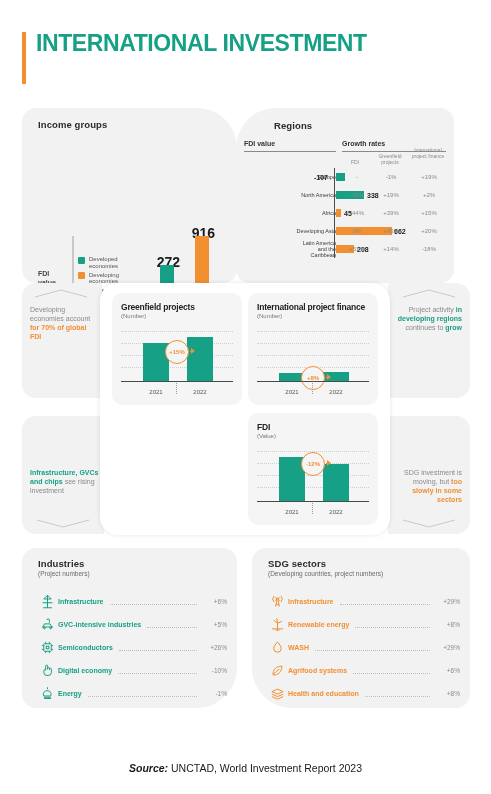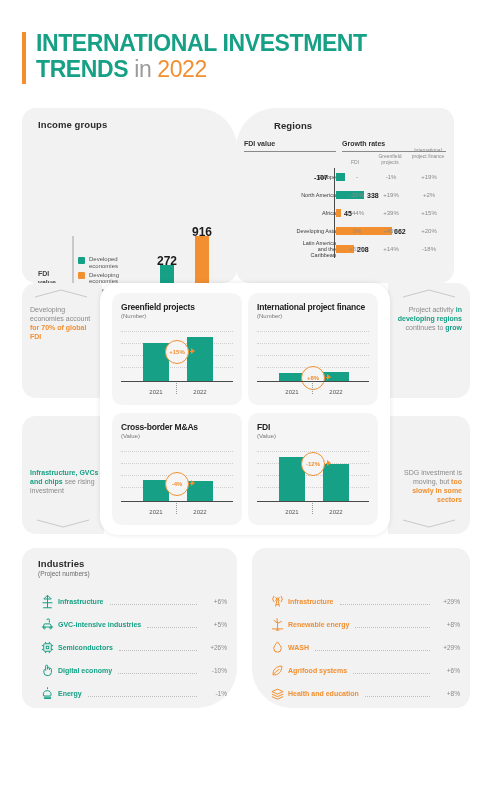--- a/index.html
+++ b/index.html
@@ -50,21 +50,21 @@
     position: absolute; width: 1.5px; background: #c9c9c9;
   }
   .legend { position: absolute; left: 56px; top: 148px; }
   .legend-item { display: flex; align-items: flex-start; margin-bottom: 2px; }
   .legend-sw { width: 7px; height: 7px; border-radius: 1px; margin-right: 4px; flex: none; margin-top: 0.5px;}
   .legend-tx { font-size: 6px; color: #555; line-height: 6.8px; width: 48px;}
 
   .ig-chart { position: absolute; left: 120px; top: 124px; width: 100px; height: 72px; }
   .ig-base { position: absolute; left: 0; bottom: 0; width: 100px; height: 1.2px; background: #4a4a4a; }
   .ig-bar { position: absolute; bottom: 1.2px; width: 14px; }
-  .ig-val { position: absolute; font-size: 12px; font-weight: bold; color: #1a1a1a; text-align: center; width: 26px; }
+  .ig-val { position: absolute; font-size: 14px; font-weight: bold; color: #1a1a1a; text-align: right; width: 26px; }
 
   .gr-table { position: absolute; left: 56px; top: 206px; width: 168px; }
   .gr-row { position: relative; height: 16px; display: flex; align-items: center; }
   .gr-name { font-size: 5.5px; color: #8a8a8a; line-height: 6.2px; width: 58px; }
   .gr-dots { flex: 1; border-bottom: 1px dotted #c5c5c5; margin: 0 2px 2px 2px; height: 7px; }
   .gr-v { font-size: 6.5px; color: #8a8a8a; width: 28px; text-align: center; }
 
   
   #regions { left: 236px; top: 108px; width: 218px; height: 175px;
              border-top-left-radius: 40px; }
@@ -161,25 +161,20 @@
   #source b { font-style: italic; }
 </style>
 </head>
 <body>
 
 <div id="page">
 
   <div class="header">
     <div class="header-bar"></div>
     <div class="title-l1">INTERNATIONAL INVESTMENT</div>
-    <div class="title-l2">
-      <span>TRENDS</span>
-      <span class="in">in</span>
-      <span class="yr">2022</span>
-    </div>
   </div>
 
   <div class="card" id="income">
     <div class="card-title">Income groups</div>
 
     <div class="ig-rowlabel" style="left:16px; top:162px; width:34px;">FDI<br>value</div>
     <div class="ig-vline" style="left:50px; top:128px; height:70px;"></div>
 
     <div class="ig-rowlabel" style="left:16px; top:228px; width:36px;">Growth<br>rates</div>
     <div class="ig-vline" style="left:50px; top:206px; height:48px;"></div>
@@ -381,39 +376,20 @@
         <div class="arrowline" style="left:48px; top:48px; width:24px;"></div>
         <div class="arrowhead" style="left:70px; top:45px;"></div>
         <div class="badge" style="left:44px; top:37px;">+8%</div>
         <div class="maxis"></div>
         <div class="mdiv"></div>
         <div class="mtick" style="left:20px;">2021</div>
         <div class="mtick" style="left:64px;">2022</div>
       </div>
     </div>
 
-    <div class="mini" id="m3">
-      <h4>Cross-border M&amp;As</h4>
-      <div class="unit">(Value)</div>
-      <div class="mchart">
-        <div class="grid" style="top:2px"></div>
-        <div class="grid" style="top:14px"></div>
-        <div class="grid" style="top:26px"></div>
-        <div class="grid" style="top:38px"></div>
-        <div class="mbar" style="left:22px; height:21px;"></div>
-        <div class="mbar" style="left:66px; height:20px;"></div>
-        <div class="arrowline" style="left:48px; top:34px; width:24px;"></div>
-        <div class="arrowhead" style="left:70px; top:31px;"></div>
-        <div class="badge" style="left:44px; top:23px;">-4%</div>
-        <div class="maxis"></div>
-        <div class="mdiv"></div>
-        <div class="mtick" style="left:20px;">2021</div>
-        <div class="mtick" style="left:64px;">2022</div>
-      </div>
-    </div>
 
     <div class="mini" id="m4">
       <h4>FDI</h4>
       <div class="unit">(Value)</div>
       <div class="mchart">
         <div class="grid" style="top:2px"></div>
         <div class="grid" style="top:14px"></div>
         <div class="grid" style="top:26px"></div>
         <div class="grid" style="top:38px"></div>
         <div class="mbar" style="left:22px; height:44px;"></div>
@@ -490,20 +466,24 @@
           </svg>
         </span>
         <span class="lname">Energy</span>
         <span class="ldots"></span>
         <span class="lval">-1%</span>
       </div>
     </div>
   </div>
 
   <div class="card" id="sdg">
+    <div class="list-head">
+      <div class="card-title">SDG sectors</div>
+      <div class="card-sub">(Developing countries, project numbers)</div>
+    </div>
     <div class="lrows">
 
       <div class="lrow orange">
         <span class="licon">
           <svg width="15" height="15" viewBox="0 0 24 24" fill="none" stroke="#F18F31" stroke-width="1.6">
             <circle cx="12" cy="8" r="1.6"></circle>
               <path d="M9 5a4 4 0 010 6M15 5a4 4 0 000 6M6.5 3a7.5 7.5 0 000 10M17.5 3a7.5 7.5 0 010 10M11 10l-2 10M13 10l2 10M9.5 17h5"></path>
           </svg>
         </span>
         <span class="lname">Infrastructure</span>
@@ -553,14 +533,17 @@
               <path d="M3 17l9 4 9-4"></path>
           </svg>
         </span>
         <span class="lname">Health and education</span>
         <span class="ldots"></span>
         <span class="lval">+8%</span>
       </div>
     </div>
   </div>
 
+  <div id="source">
+    <b>Source:</b><span> UNCTAD, World Investment Report 2023</span>
+  </div>
 
 </div>
 
 </body></html>

